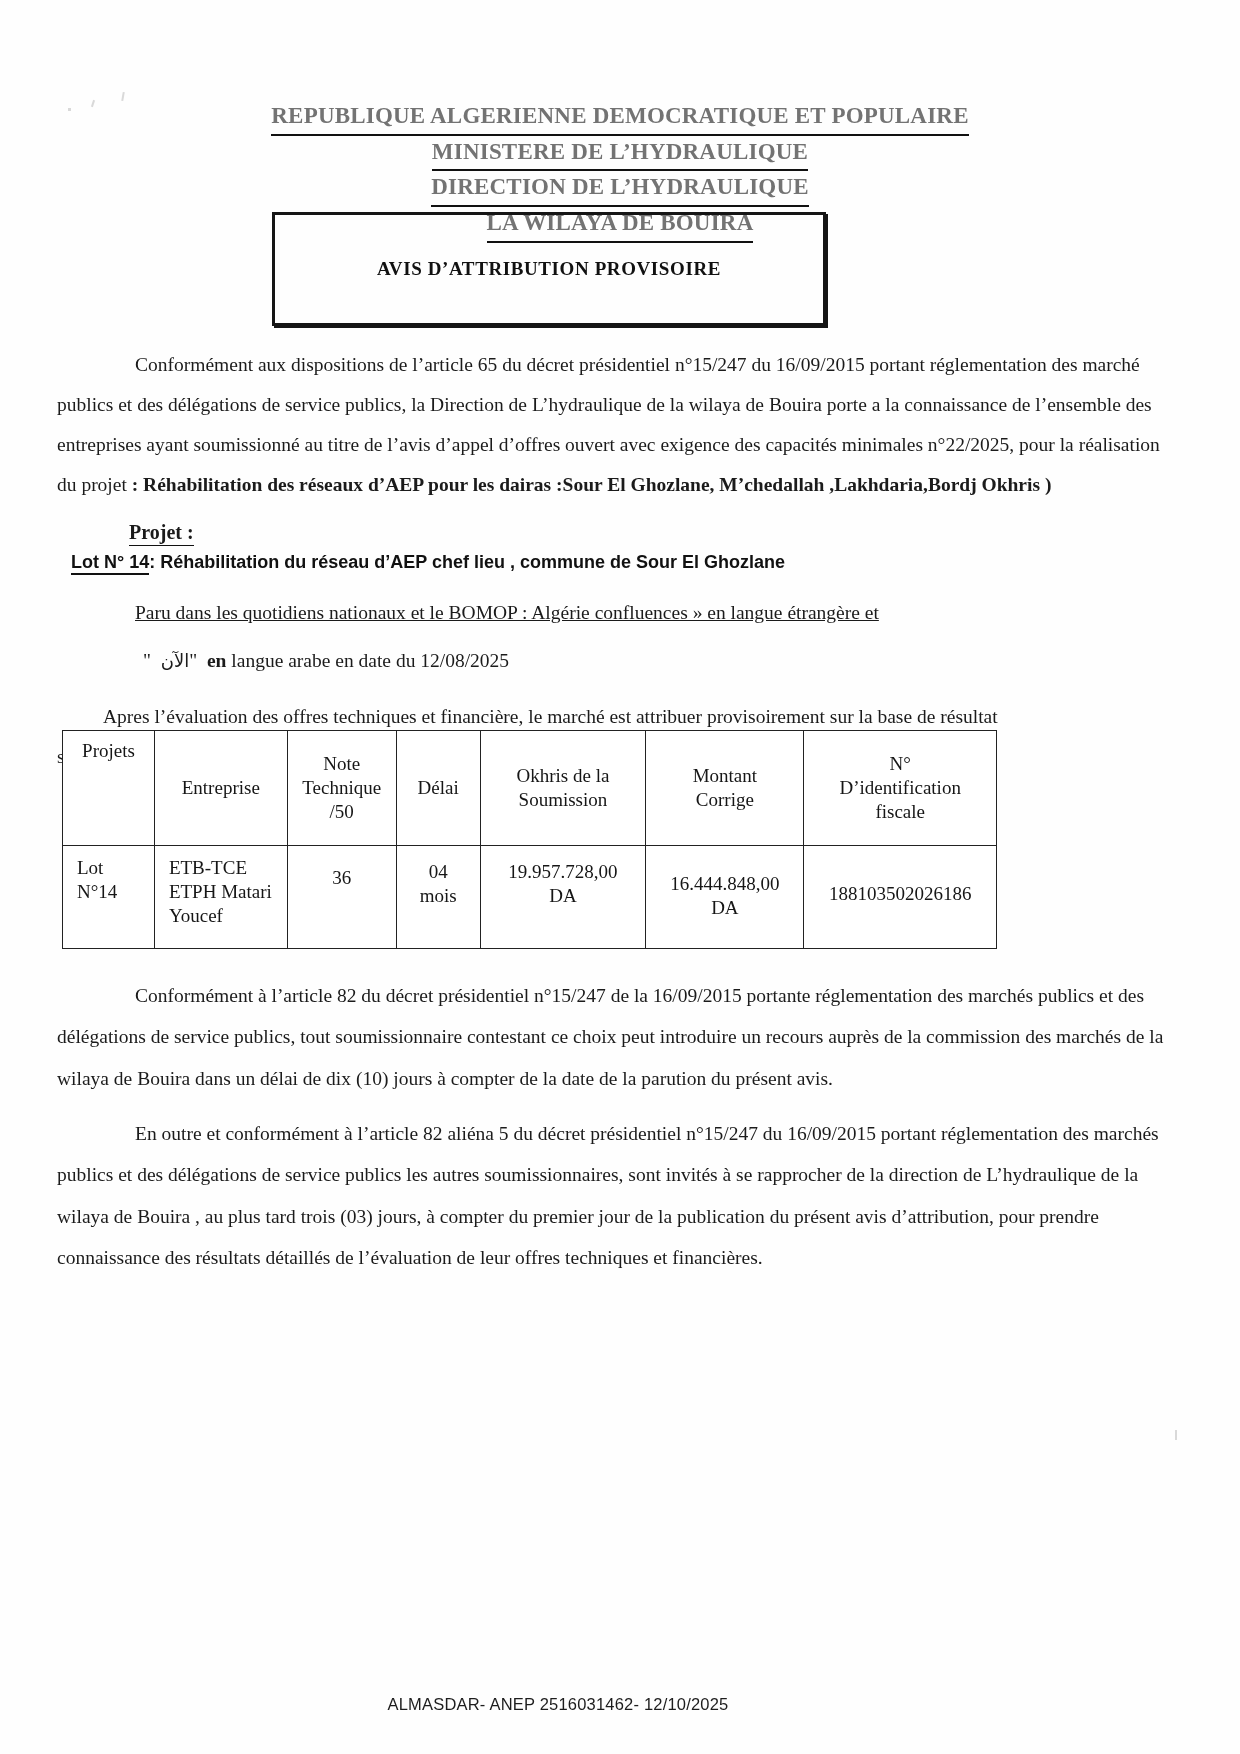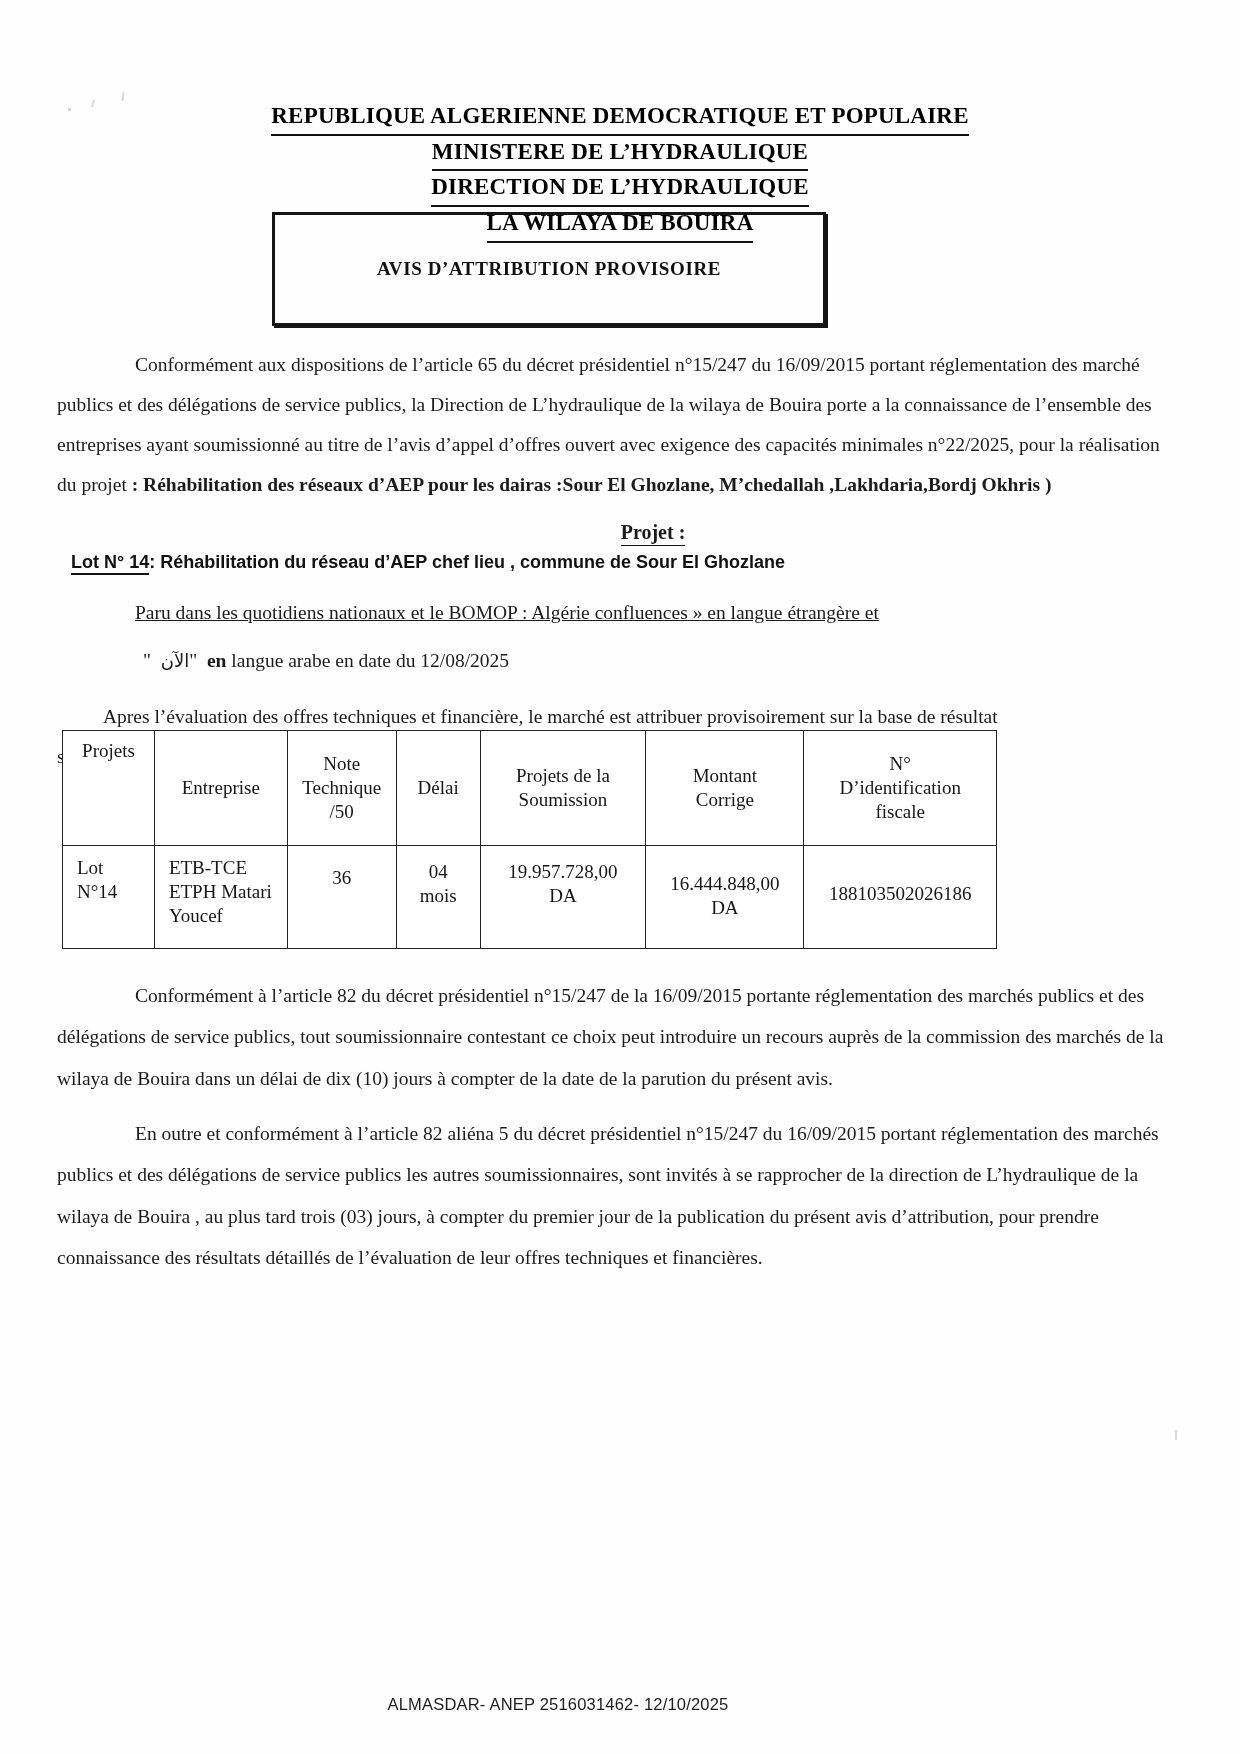--- a/index.html
+++ b/index.html
@@ -29,21 +29,21 @@
     left: 0;
     width: 1240px;
     text-align: center;
   }
   .header-line {
     font-family: "Liberation Serif", serif;
     font-weight: bold;
     font-size: 23px;
     letter-spacing: 0.2px;
     line-height: 1.42;
-    color: #000000;
+    color: #737373;
   }
   .header-line span.u {
     display: inline-block;
     border-bottom: 2.2px solid #111;
     padding-bottom: 1px;
   }
 
   
   .title-box {
     position: absolute;
@@ -82,21 +82,20 @@
   }
   .para.indent { text-indent: 78px; }
   .b { font-weight: bold; }
 
   .projet-label {
     margin-top: 16px;
     margin-left: 72px;
     font-family: "Liberation Serif", serif;
     font-weight: bold;
     font-size: 20px;
-    text-align: center;
   }
   .projet-label span {
     border-bottom: 1.8px solid #111;
     display: inline-block;
     padding-bottom: 1px;
   }
   .lot-line {
     margin-top: 6px;
     margin-left: 14px;
     font-family: "Liberation Sans", sans-serif;
@@ -261,21 +260,21 @@
       <tr>
         <th class="w-projets col-projets">Projets</th>
         <th class="w-entreprise">Entreprise</th>
         <th class="w-note">
           <div>Note</div>
           <div>Technique</div>
           <div>/50</div>
         </th>
         <th class="w-delai">Délai</th>
         <th class="w-montant">
-          <div>Projets de la</div>
+          <div>Okhris de la</div>
           <div>Soumission</div>
         </th>
         <th class="w-corrige">
           <div>Montant</div>
           <div>Corrige</div>
         </th>
         <th class="w-fiscal">
           <div>N°</div>
           <div>D’identification</div>
           <div>fiscale</div>

